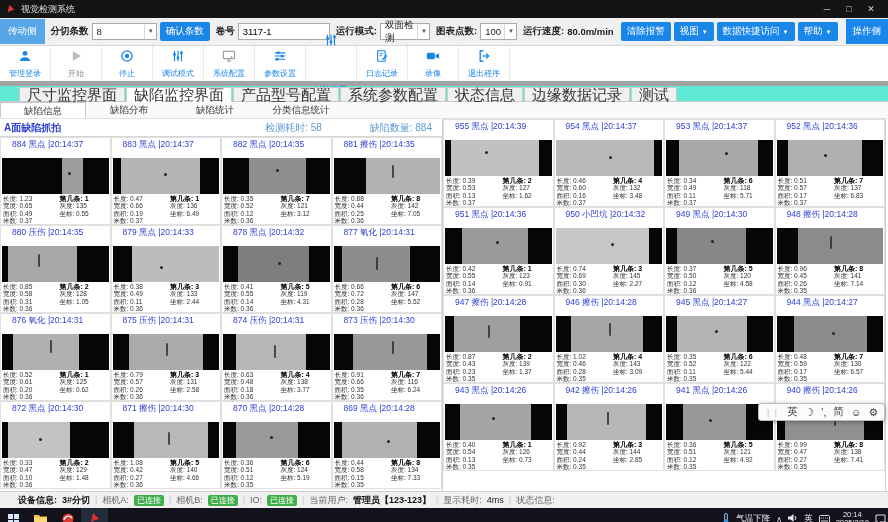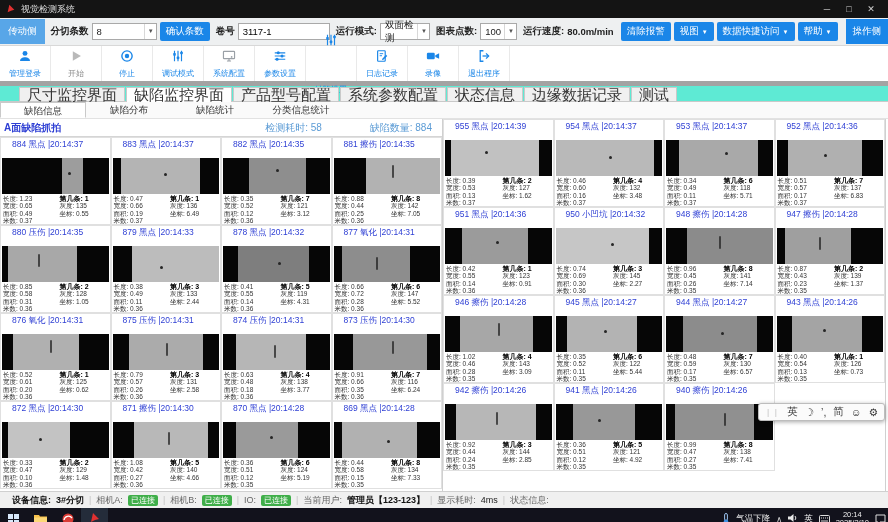--- a/index.html
+++ b/index.html
@@ -52,21 +52,21 @@
   .thead{height:24px;font-size:8.5px;color:#2e3fd4;white-space:nowrap;overflow:hidden;padding-left:11px;line-height:12px;}
   .timg{height:45px;margin:0 1px;position:relative;}
   .defect-dot{position:absolute;width:3px;height:3px;border-radius:50%;background:#262626;}
   .defect-streak{position:absolute;width:2px;height:13px;border-radius:1px;background:rgba(35,35,35,.75);}
   .meta{flex:1;display:flex;font-size:6.5px;line-height:7.2px;color:#333;padding:1px 0 0 2px;}
   .mleft{width:53%;}
   .mright{width:47%;}
   .strip-line{font-weight:bold;color:#000;font-size:7px;}
 
   
-  .statusbar{height:17px;background:#f0f0f0;border-top:1px solid #d0d0d0;display:flex;align-items:center;font-size:9px;color:#666;padding:0 12px;gap:5px;box-sizing:border-box;}
+  .statusbar{height:17px;background:#f0f0f0;border-top:1px solid #d0d0d0;display:flex;align-items:center;font-size:9px;color:#666;padding:0 18px;gap:5px;box-sizing:border-box;}
   .sb-b{font-weight:bold;color:#111;white-space:nowrap;}
   .badge{background:#3fae49;color:#fff;font-size:8px;padding:1px 3px;border-radius:2px;line-height:9px;}
   .sep{color:#c4c4c4;}
 
   
   .taskbar{height:22px;background:#12121c;display:flex;align-items:center;color:#eee;}
   .tb-icon{width:27px;height:22px;display:flex;align-items:center;justify-content:center;box-sizing:border-box;}
   .tb-icon.active{background:#242c3a;border-bottom:2px solid #4fa3ff;}
   .winlogo{display:grid;grid-template-columns:5px 5px;grid-template-rows:5px 5px;gap:1px;}
   .winlogo i{background:#d7e8fa;display:block;}
@@ -654,20 +654,39 @@
                 <div>米数: 0.36</div>
               </div>
               <div class="mright">
                 <div class="strip-line">第几条: 3</div>
                 <div>灰度: 145</div>
                 <div>坐标: 2.27</div>
               </div>
             </div>
           </div>
           <div class="tile">
+            <div class="thead">949 黑点 |20:14:30</div>
+            <div class="timg" style="background: linear-gradient(90deg, rgb(6, 6, 6) 0%, rgb(6, 6, 6) 10%, rgb(135, 135, 135) 10%, rgb(135, 135, 135) 75%, rgb(6, 6, 6) 75%, rgb(6, 6, 6) 100%);">
+              <div class="defect-dot" style="left: 42%; top: 35%;"></div>
+            </div>
+            <div class="meta">
+              <div class="mleft">
+                <div>长度: 0.37</div>
+                <div>宽度: 0.50</div>
+                <div>面积: 0.12</div>
+                <div>米数: 0.36</div>
+              </div>
+              <div class="mright">
+                <div class="strip-line">第几条: 5</div>
+                <div>灰度: 120</div>
+                <div>坐标: 4.58</div>
+              </div>
+            </div>
+          </div>
+          <div class="tile">
             <div class="thead">948 擦伤 |20:14:28</div>
             <div class="timg" style="background: linear-gradient(90deg, rgb(6, 6, 6) 0%, rgb(6, 6, 6) 20%, rgb(139, 139, 139) 20%, rgb(139, 139, 139) 100%, rgb(6, 6, 6) 100%, rgb(6, 6, 6) 100%);">
               <div class="defect-streak" style="left: 50%; top: 22%;"></div>
             </div>
             <div class="meta">
               <div class="mleft">
                 <div>长度: 0.96</div>
                 <div>宽度: 0.45</div>
                 <div>面积: 0.26</div>
                 <div>米数: 0.35</div>

